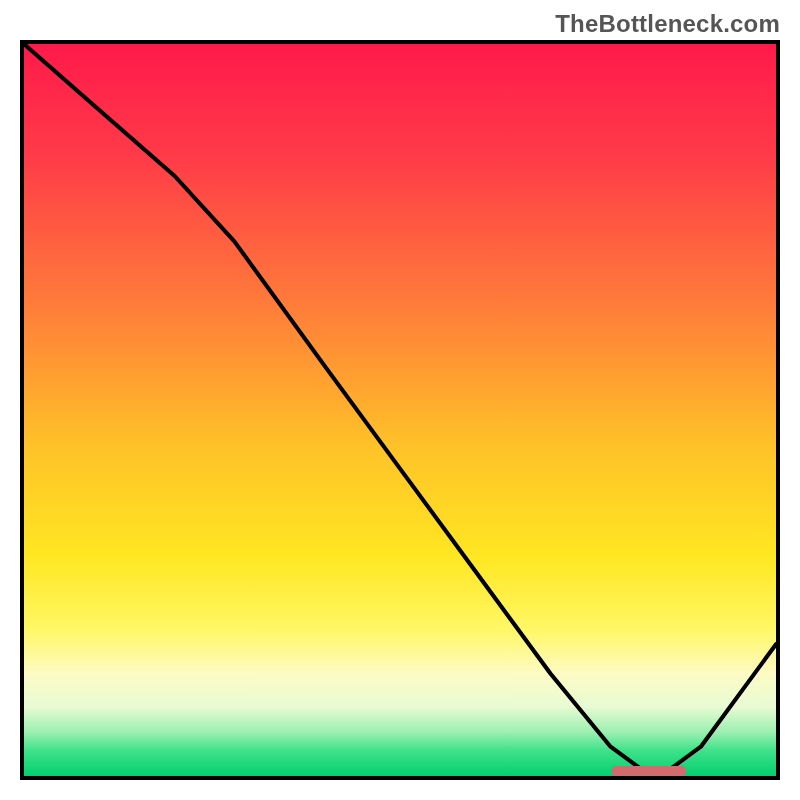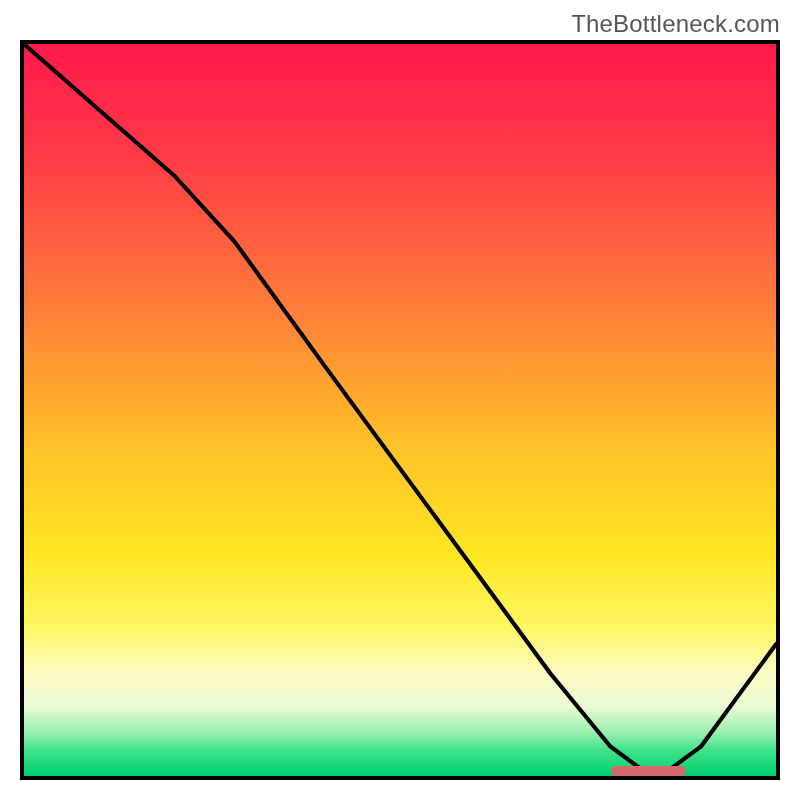--- a/index.html
+++ b/index.html
@@ -33,21 +33,21 @@
     top: 0;
     width: 100%;
     height: 100%;
   }
   .watermark {
     position: absolute;
     top: 10px;
     right: 20px;
     color: #555555;
     font-size: 24px;
-    font-weight: normal;
+    font-weight: bold;
     letter-spacing: 0.2px;
   }
   svg.curve {
     position: absolute;
     left: 0;
     top: 0;
     width: 100%;
     height: 100%;
   }
   .marker {

